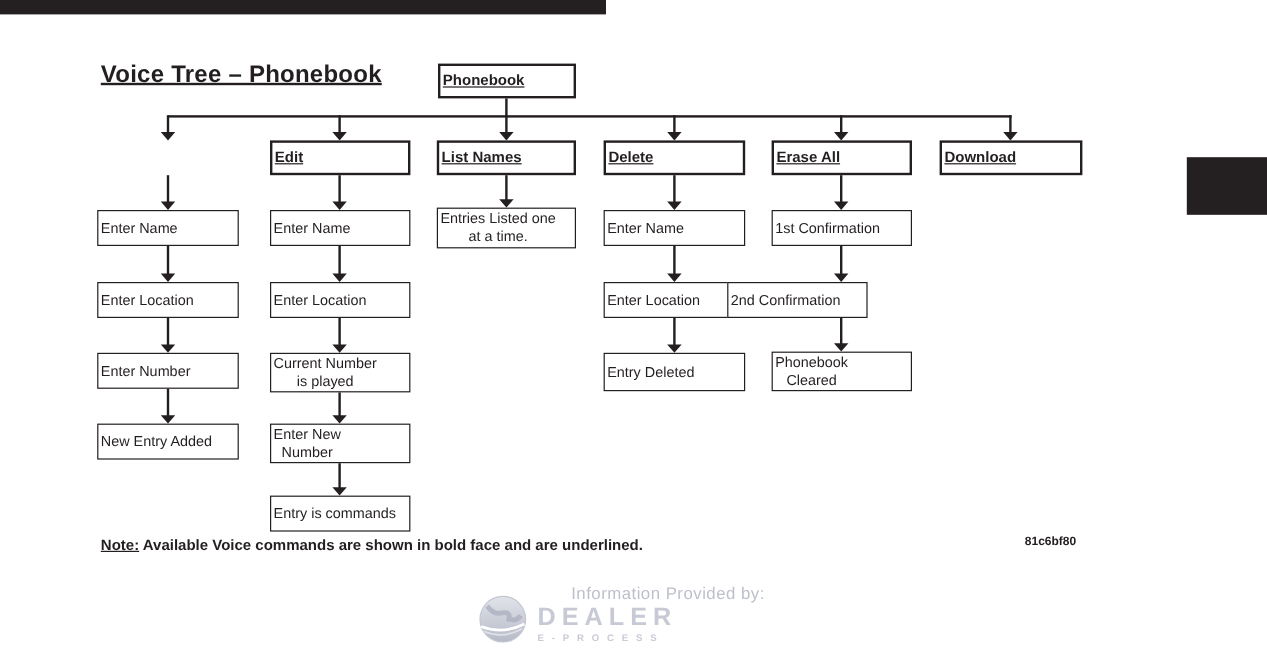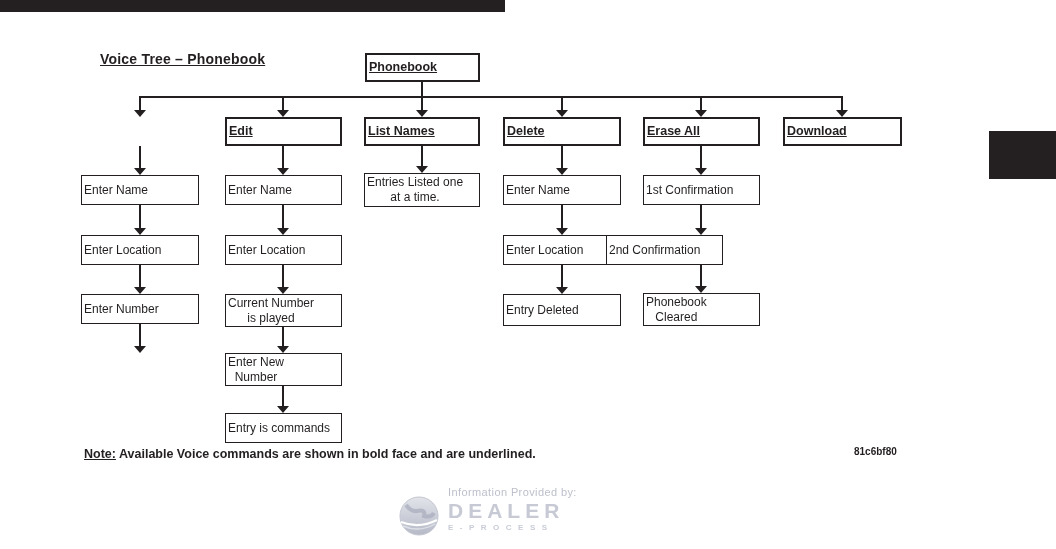--- a/index.html
+++ b/index.html
@@ -4,22 +4,22 @@
 <style>
   html,body { margin:0; padding:0; background:#ffffff; }
   .canvas {
     position:relative; width:1056px; height:549px; background:#ffffff;
     font-family:"Liberation Sans", sans-serif; overflow:hidden; color:#231f20;
   }
   .topbar { position:absolute; left:0; top:0; width:505px; height:12px; background:#241f21; }
   .redact { position:absolute; left:989px; top:131px; width:67px; height:48px; background:#241f21; }
 
   .title {
-    position:absolute; left:84px; top:51px; font-size:14px; font-weight:bold;
-    text-decoration:underline; letter-spacing:0.2px;margin-left:16px;
+    position:absolute; left:84px; top:51px; font-size:20px; font-weight:bold;
+    text-decoration:underline; letter-spacing:0.2px;
   }
 
   .node {
     position:absolute; background:#ffffff; border:1.5px solid #231f20;
     display:flex; align-items:center; text-align:center;
     font-size:12px; line-height:1.22; padding:1px 2px; box-sizing:border-box;
     white-space:pre-line;
   }
   .node.hdr { border-width:2px; font-weight:bold; font-size:12.5px; }
   .node.hdr .lbl { text-decoration:underline; }
@@ -37,21 +37,21 @@
     border-top:7px solid #231f20;
   }
 
   .note { position:absolute; left:84px; top:447px; font-size:12.5px; font-weight:bold; }
   .note .note-label { text-decoration:underline; }
   .fig-code { position:absolute; left:854px; top:446px; font-size:10px; font-weight:bold; }
 
   .wm { position:absolute; left:398px; top:486px; display:flex; align-items:flex-start; }
   .wm-globe { margin-top:7px; }
   .wm-text { margin-left:4px; }
-  .wm-provided { font-size:11px; color:#bdc0cb; letter-spacing:0.4px; }
+  .wm-provided { font-size:14px; color:#bdc0cb; letter-spacing:0.4px;margin-left:28px; }
   .wm-brand { font-size:21px; font-weight:bold; letter-spacing:5px; color:#c7cad5; line-height:1.0; margin-top:2px; }
   .wm-sub { font-size:8px; font-weight:bold; letter-spacing:6.5px; color:#c9ccd7; margin-top:2px; }
 </style>
 </head>
 <body>
 
 <div class="canvas">
 
   <div class="topbar"></div>
   <div class="redact"></div>
@@ -73,20 +73,23 @@
   <div class="arrow" style="left:836px;top:96px;height:21px"></div>
 
   <div class="node" style="left:81px;top:175px;width:118px;height:30px">
     <span class="lbl">Enter Name</span>
   </div>
   <div class="node" style="left:81px;top:235px;width:118px;height:30px">
     <span class="lbl">Enter Location</span>
   </div>
   <div class="node" style="left:81px;top:294px;width:118px;height:30px">
     <span class="lbl">Enter Number</span>
+  </div>
+  <div class="node" style="left:81px;top:353px;width:118px;height:30px">
+    <span class="lbl">New Entry Added</span>
   </div>
   <div class="arrow" style="left:134px;top:146px;height:29px"></div>
   <div class="arrow" style="left:134px;top:205px;height:30px"></div>
   <div class="arrow" style="left:134px;top:265px;height:29px"></div>
   <div class="arrow" style="left:134px;top:324px;height:29px"></div>
 
   <div class="node hdr" style="left:225px;top:117px;width:117px;height:29px">
     <span class="lbl">Edit</span>
   </div>
   <div class="node" style="left:225px;top:175px;width:117px;height:30px">

